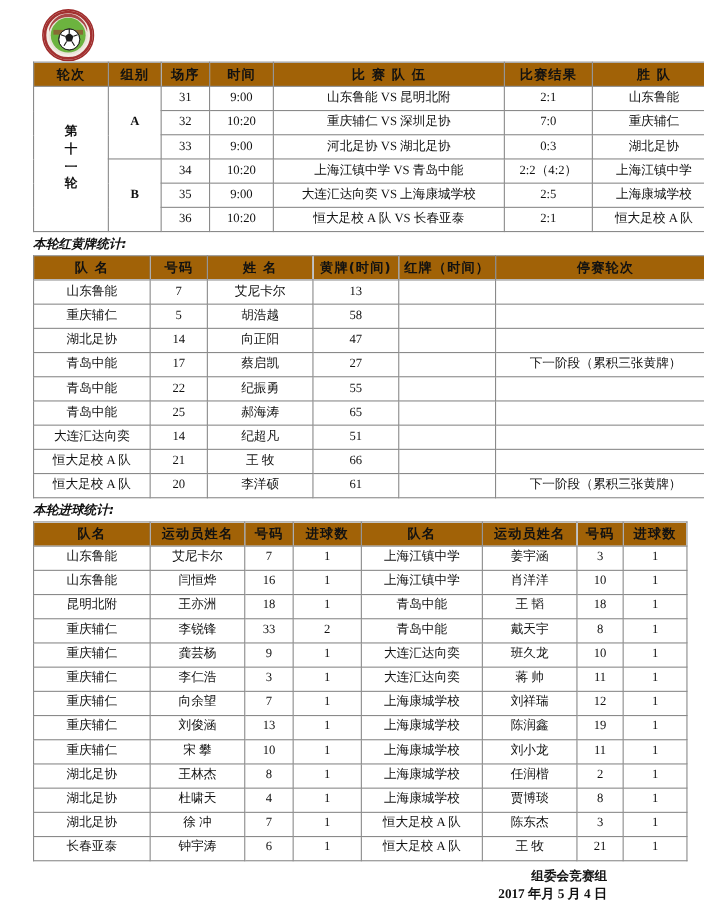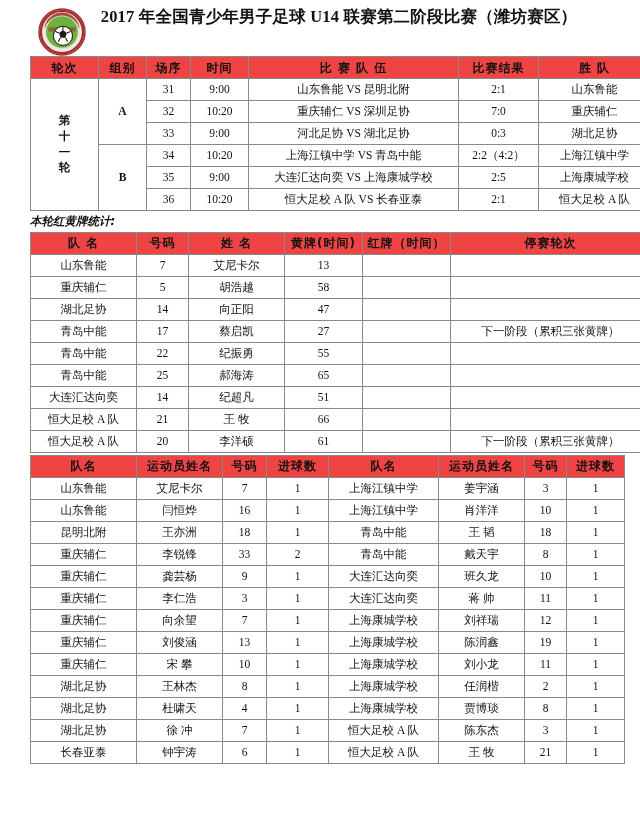--- a/index.html
+++ b/index.html
@@ -75,21 +75,21 @@
   table.doc td {
     border: 1px solid #8a8a8a;
     text-align: center;
     vertical-align: middle;
     padding: 0;
     line-height: 1;
     overflow: hidden;
     white-space: nowrap;
   }
   table.doc thead th {
-    background: #ef4444;
+    background: #a16207;
     font-weight: bold;
     font-size: 12px;
     height: 21px;
     letter-spacing: 1px;
     font-family: "DejaVu Sans", "Liberation Sans", sans-serif;
   }
   table.doc tbody td {
     height: 21px;
     font-size: 11.5px;
   }
@@ -147,21 +147,20 @@
         <circle cx="50" cy="50" r="33" fill="#6cb33f"></circle>
         <path d="M14 44 A37 37 0 0 1 86 44 L86 38 A37 37 0 0 0 14 38 Z" fill="#9e2b2b" opacity="0.85"></path>
         <rect x="22" y="40" width="56" height="9" fill="#9e2b2b" opacity="0.55"></rect>
         <circle cx="52" cy="58" r="20" fill="#ffffff" stroke="#222" stroke-width="1.4"></circle>
         <polygon points="52,46 60,52 57,62 47,62 44,52" fill="#1b1b1b"></polygon>
         <path d="M52,46 L52,38 M60,52 L68,49 M57,62 L62,70 M47,62 L42,70 M44,52 L36,49" stroke="#1b1b1b" stroke-width="2.2" fill="none"></path>
         <circle cx="52" cy="58" r="20" fill="none" stroke="#1b1b1b" stroke-width="1.6"></circle>
       </svg>
     </div>
     <div class="title-block">
-      <div class="title-line1">2017 年全国青少年男子足球 U14 联赛第二阶段比赛（潍坊赛区）</div>
     </div>
   </div>
 
   <div class="tbl-wrap">
     <table class="doc">
       <colgroup>
         <col style="width:68px">
           <col style="width:48px">
           <col style="width:44px">
         <col style="width:58px">
@@ -327,20 +326,21 @@
           <td class="num">20</td>
           <td>李洋硕</td>
           <td class="num">61</td>
           <td class="num"></td>
           <td>下一阶段（累积三张黄牌）</td>
         </tr>
       </tbody>
     </table>
   </div>
 
+  <div class="caption">本轮进球统计:</div>
 
   <div class="tbl-wrap">
     <table class="doc">
       <colgroup>
         <col style="width:106px">
           <col style="width:86px">
           <col style="width:44px">
           <col style="width:62px">
         <col style="width:110px">
           <col style="width:86px">
@@ -487,14 +487,18 @@
           <td class="num">1</td>
           <td>恒大足校 A 队</td>
           <td>王 牧</td>
           <td class="num">21</td>
           <td class="num">1</td>
         </tr>
       </tbody>
     </table>
   </div>
 
+  <div class="footer">
+    <div class="org">组委会竞赛组</div>
+    <div class="date">2017 年月 5 月 4 日</div>
+  </div>
 
 </div>
 
 </body></html>

